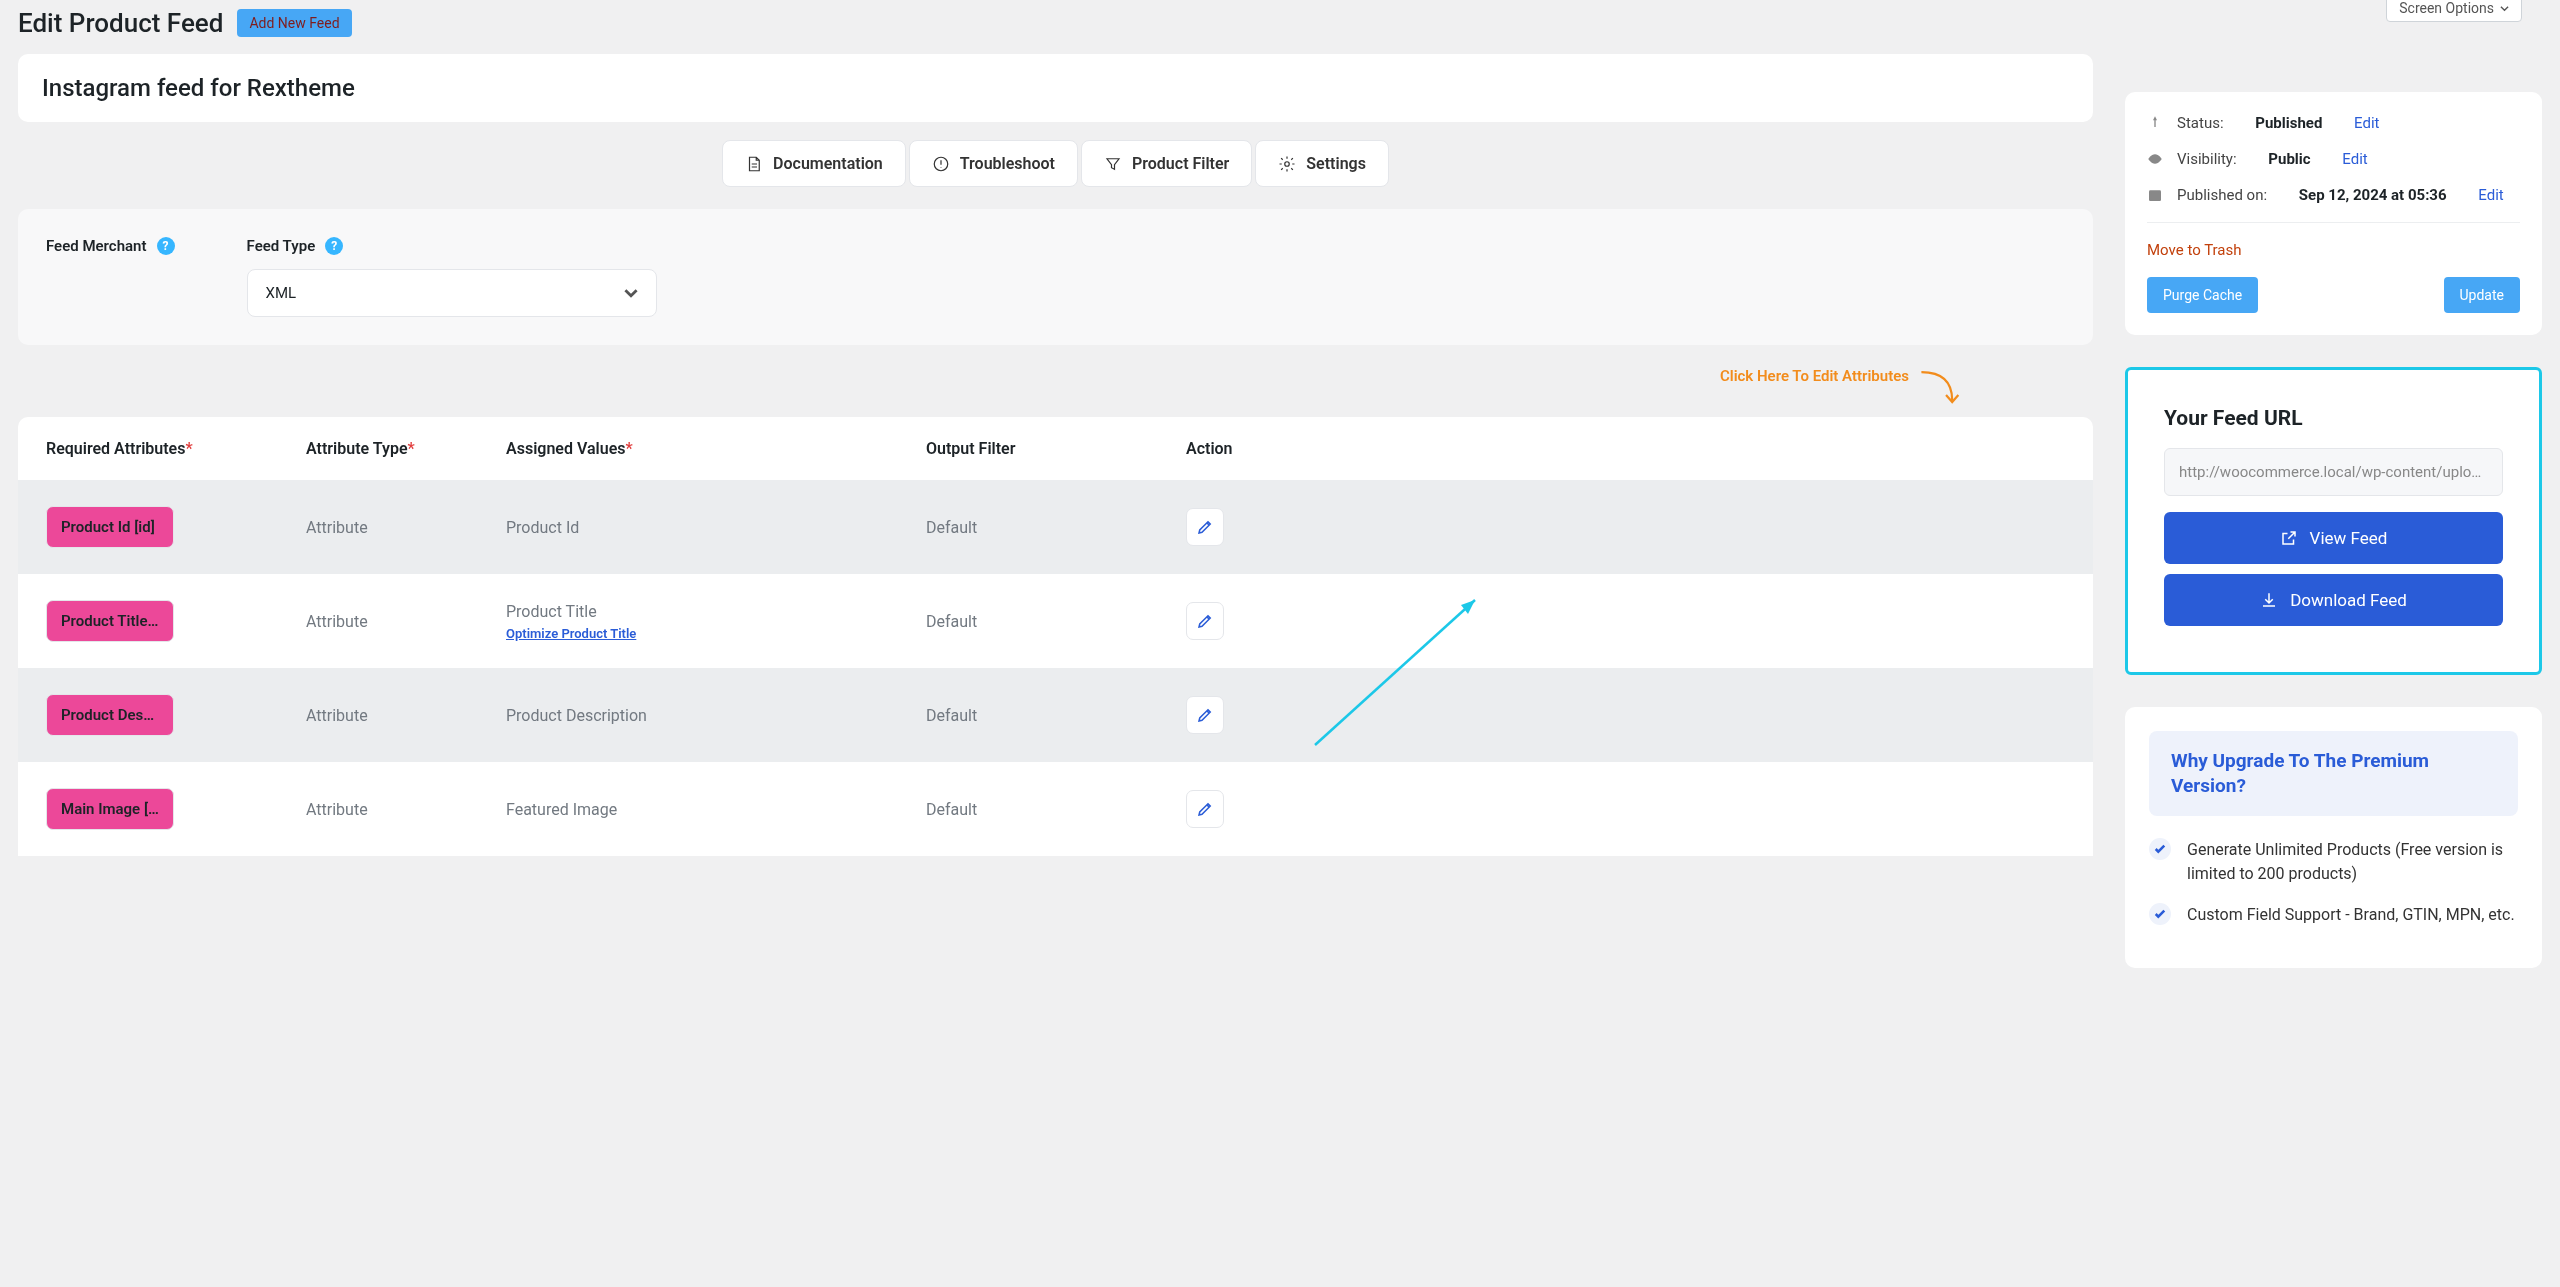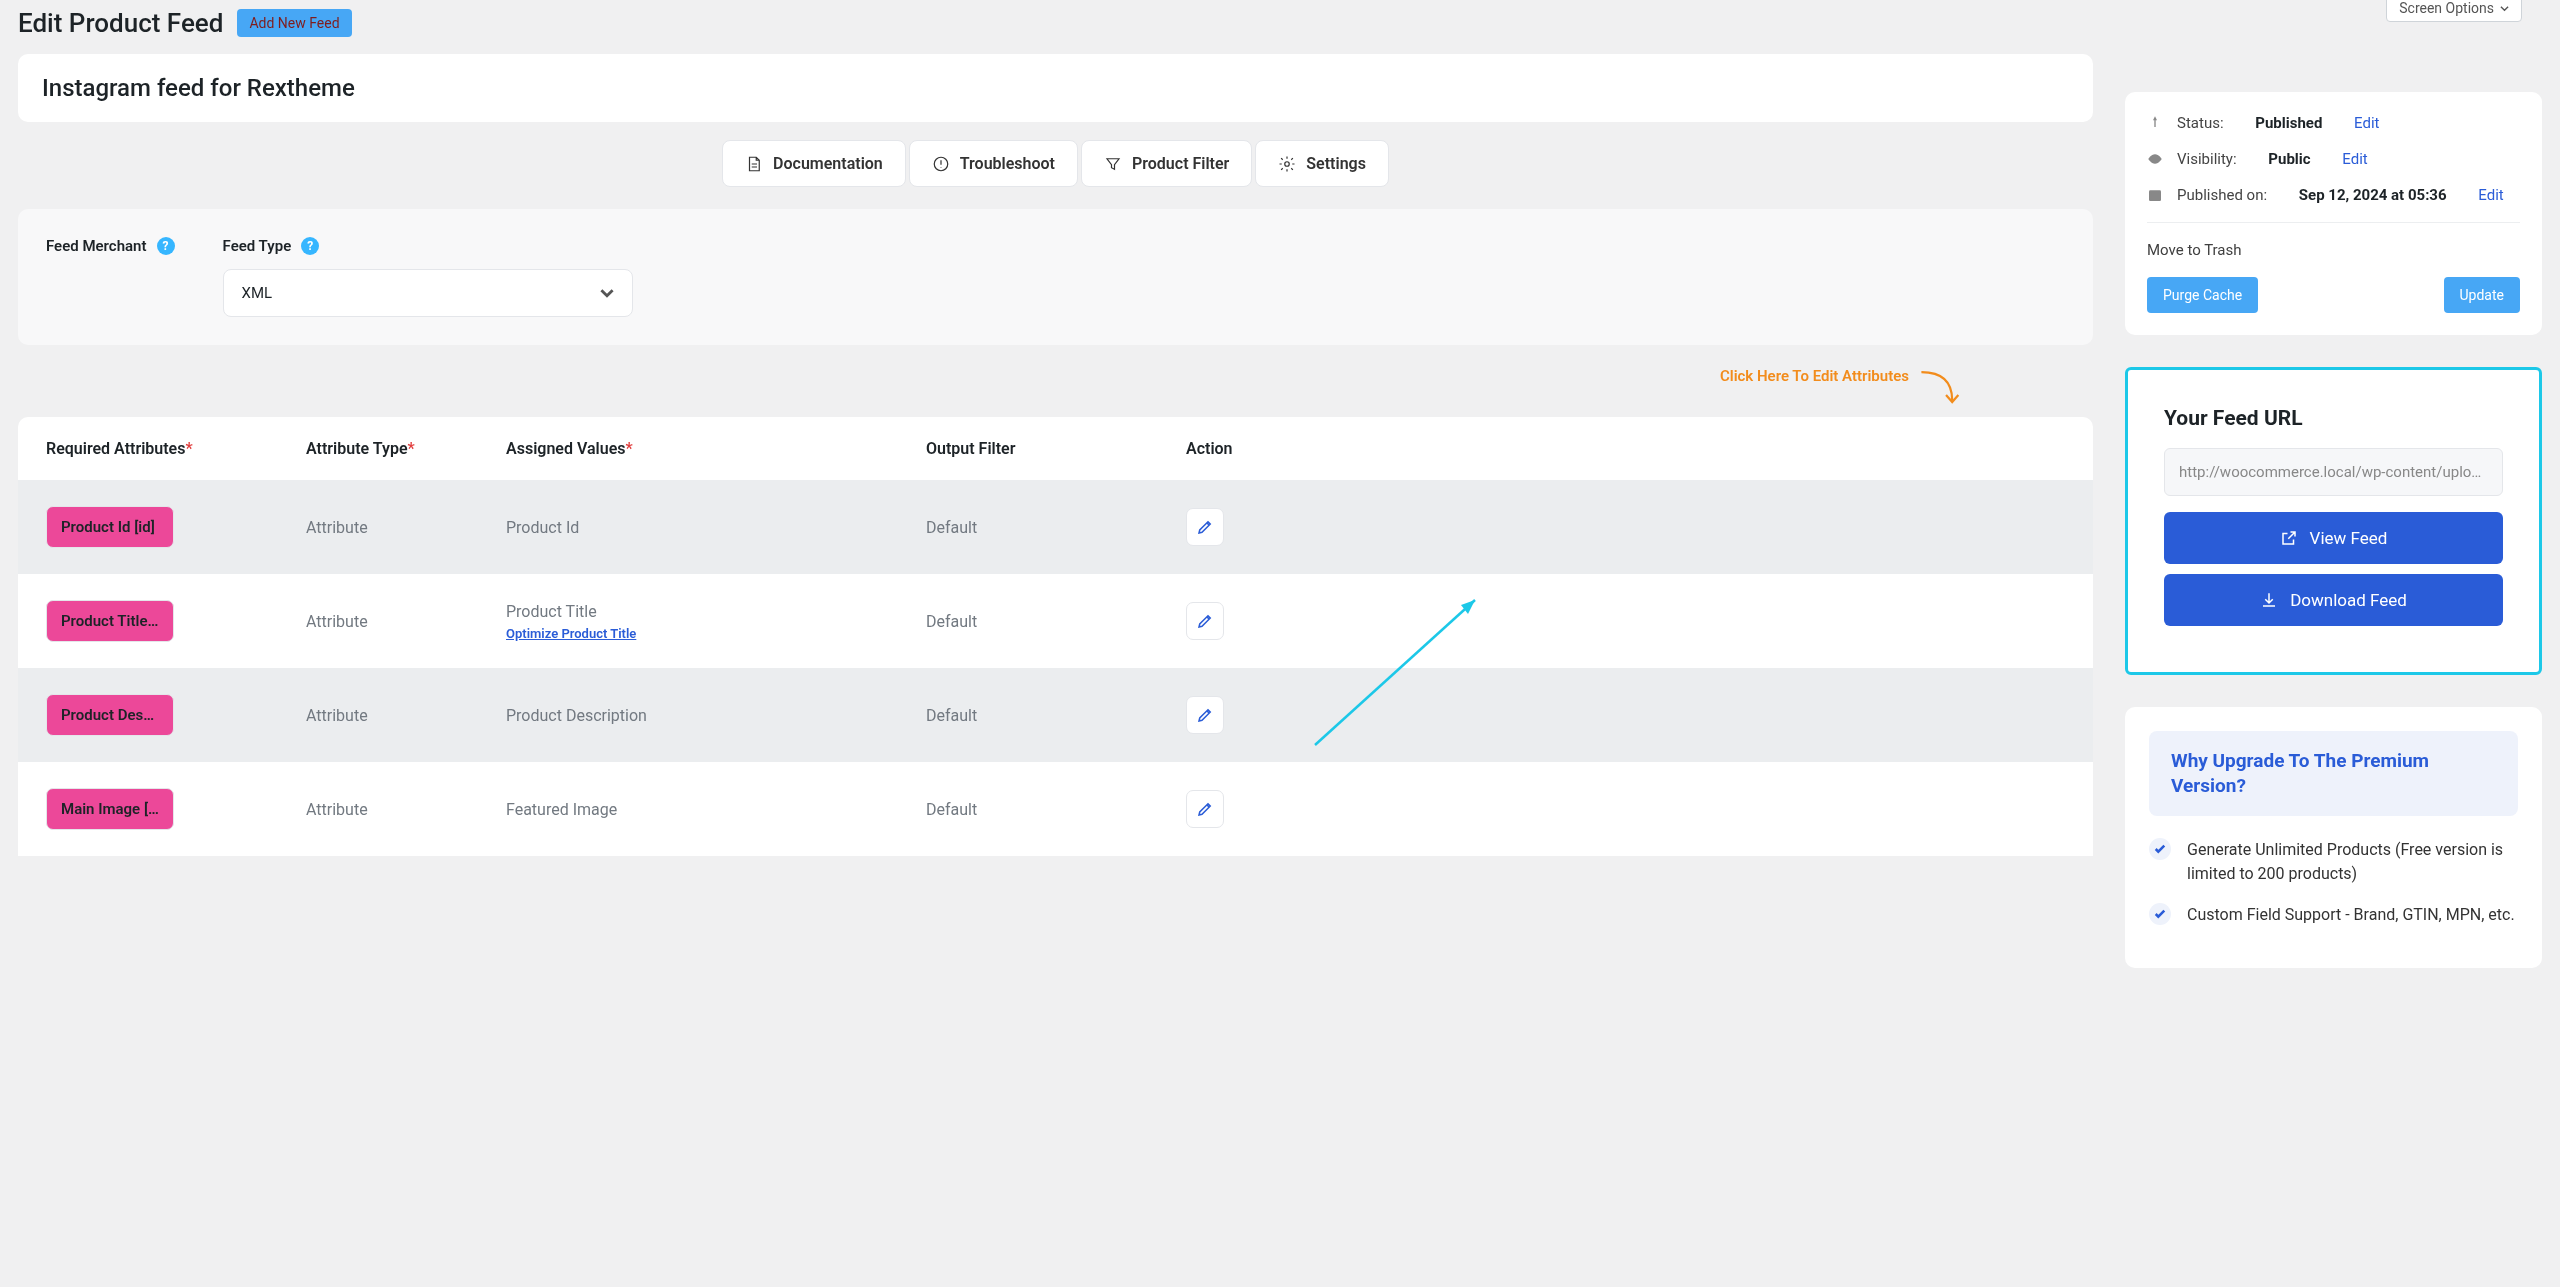--- a/index.html
+++ b/index.html
@@ -9,21 +9,21 @@
   .btn-add { background: #47a7f5; color: #7f1d1d; border: none; border-radius: 4px; padding: 6px 12px; font-size: 14px; cursor: pointer; }
   .screen-opts { margin-left: auto; background: #fff; border: 1px solid #cfd4d9; border-radius: 4px; padding: 5px 12px; font-size: 14px; color: #555; cursor: pointer; display: flex; align-items: center; gap: 6px; position: absolute; right: 38px; top: -6px; }
   .screen-opts svg { width: 9px; height: 9px; }
   .two-col { display: flex; gap: 32px; align-items: flex-start; }
   .main-col { flex: 1; min-width: 0; }
   .side-col { width: 417px; flex-shrink: 0; }
   .title-card { background: #fff; border-radius: 10px; padding: 20px 24px; margin-bottom: 18px; font-size: 24px; font-weight: 500; }
   .toolbar { display: flex; justify-content: center; gap: 3px; margin-bottom: 22px; }
   .tool-btn { background: #fff; border: 1px solid #e4e6ea; border-radius: 8px; padding: 13px 22px; font-size: 16px; font-weight: 600; color: #333; cursor: pointer; display: flex; align-items: center; gap: 10px; }
   .tool-btn svg { width: 18px; height: 18px; stroke: #333; fill: none; stroke-width: 1.6; }
-  .merchant-card { background: #f8f8f9; border-radius: 10px; padding: 28px; margin-bottom: 22px; display: flex; gap: 48px; }
+  .merchant-card { background: #f8f8f9; border-radius: 10px; padding: 28px; margin-bottom: 22px; display: flex; gap: 72px; }
   .m-field { display: flex; flex-direction: column; gap: 14px; }
   .m-label { font-size: 15px; font-weight: 600; display: flex; align-items: center; gap: 10px; }
   .help-badge { width: 18px; height: 18px; background: #36b6ff; color: #fff; border-radius: 50%; display: inline-flex; align-items: center; justify-content: center; font-size: 12px; font-weight: 700; }
   .m-select { background: #fff; border: 1px solid #e4e6ea; border-radius: 8px; padding: 14px 18px; width: 410px; font-size: 15px; display: flex; justify-content: space-between; align-items: center; cursor: pointer; }
   .m-select svg { width: 14px; height: 14px; stroke: #555; fill: none; stroke-width: 2; }
   .edit-attr-hint { color: #f28c1c; font-weight: 600; font-size: 15px; text-align: right; display: flex; align-items: flex-start; justify-content: flex-end; gap: 8px; margin-bottom: 8px; padding-right: 132px; }
   .curved-arrow { width: 44px; height: 44px; stroke: #f28c1c; fill: none; stroke-width: 2.5; margin-top: -2px; }
   .attr-table { background: #fff; border-radius: 10px 10px 0 0; overflow: hidden; }
   .attr-table .thead { display: grid; grid-template-columns: 260px 200px 420px 260px 1fr; padding: 22px 28px; font-size: 16px; font-weight: 600; color: #1d2327; }
   .attr-table .req { color: #e23e3e; }
@@ -32,21 +32,21 @@
   .attr-name-chip { background: #ec4899; border: 1px solid #e4e6ea; border-radius: 7px; padding: 11px 14px; font-size: 15px; font-weight: 600; color: #1d2327; width: 128px; white-space: nowrap; overflow: hidden; text-overflow: ellipsis; position: relative; }
   .attr-name-chip::after { content: ""; position: absolute; right: -7px; top: 50%; transform: translateY(-50%); border-left: 7px solid #fff; border-top: 7px solid transparent; border-bottom: 7px solid transparent; }
   .opt-link { color: #2a5cd7; font-size: 13px; font-weight: 600; text-decoration: underline; cursor: pointer; display: block; margin-top: 5px; }
   .edit-icon-box { width: 38px; height: 38px; background: #fff; border: 1px solid #e4e6ea; border-radius: 7px; display: flex; align-items: center; justify-content: center; cursor: pointer; }
   .edit-icon-box svg { width: 18px; height: 18px; stroke: #2a5cd7; fill: none; stroke-width: 2; }
   .side-box { background: #fff; border-radius: 10px; padding: 22px; margin-bottom: 32px; margin-top: 38px; }
   .pub-row { display: flex; align-items: center; gap: 14px; font-size: 15px; margin-bottom: 18px; color: #444; }
   .pub-row svg { width: 16px; height: 16px; fill: #888; }
   .pub-row strong { font-weight: 700; color: #1d2327; }
   .pub-row a { color: #2a5cd7; text-decoration: none; cursor: pointer; }
-  .trash-link { color: #404040; font-size: 15px; text-decoration: none; cursor: pointer; display: block; margin: 6px 0 18px; }
+  .trash-link { color: #c2410c; font-size: 15px; text-decoration: none; cursor: pointer; display: block; margin: 6px 0 18px; }
   .action-row { display: flex; justify-content: space-between; }
   .btn-purge, .btn-update { background: #47a7f5; color: #fff; border: none; border-radius: 4px; padding: 10px 16px; font-size: 14px; cursor: pointer; }
   .feed-url-box { background: #fff; border: 3px solid #1cc8e8; border-radius: 6px; padding: 36px; margin-bottom: 32px; }
   .feed-url-title { font-size: 21px; font-weight: 700; margin-bottom: 18px; }
   .feed-url-input { width: 100%; background: #f6f7f9; border: 1px solid #e4e6ea; border-radius: 6px; padding: 14px; font-size: 15px; color: #888; margin-bottom: 16px; overflow: hidden; white-space: nowrap; text-overflow: ellipsis; }
   .big-btn { width: 100%; background: #2a5cd7; color: #fff; border: none; border-radius: 6px; padding: 16px; font-size: 17px; font-weight: 400; cursor: pointer; display: flex; align-items: center; justify-content: center; gap: 12px; margin-bottom: 10px; }
   .big-btn svg { width: 18px; height: 18px; stroke: #fff; fill: none; stroke-width: 2; }
   .upgrade-box { background: #fff; border-radius: 10px; padding: 24px; }
   .upgrade-header { background: #eef2fb; border-radius: 8px; padding: 18px 22px; color: #2a5cd7; font-size: 19px; font-weight: 700; line-height: 1.3; margin-bottom: 22px; }
   .upg-item { display: flex; gap: 16px; font-size: 16px; color: #333; margin-bottom: 18px; line-height: 1.45; }

